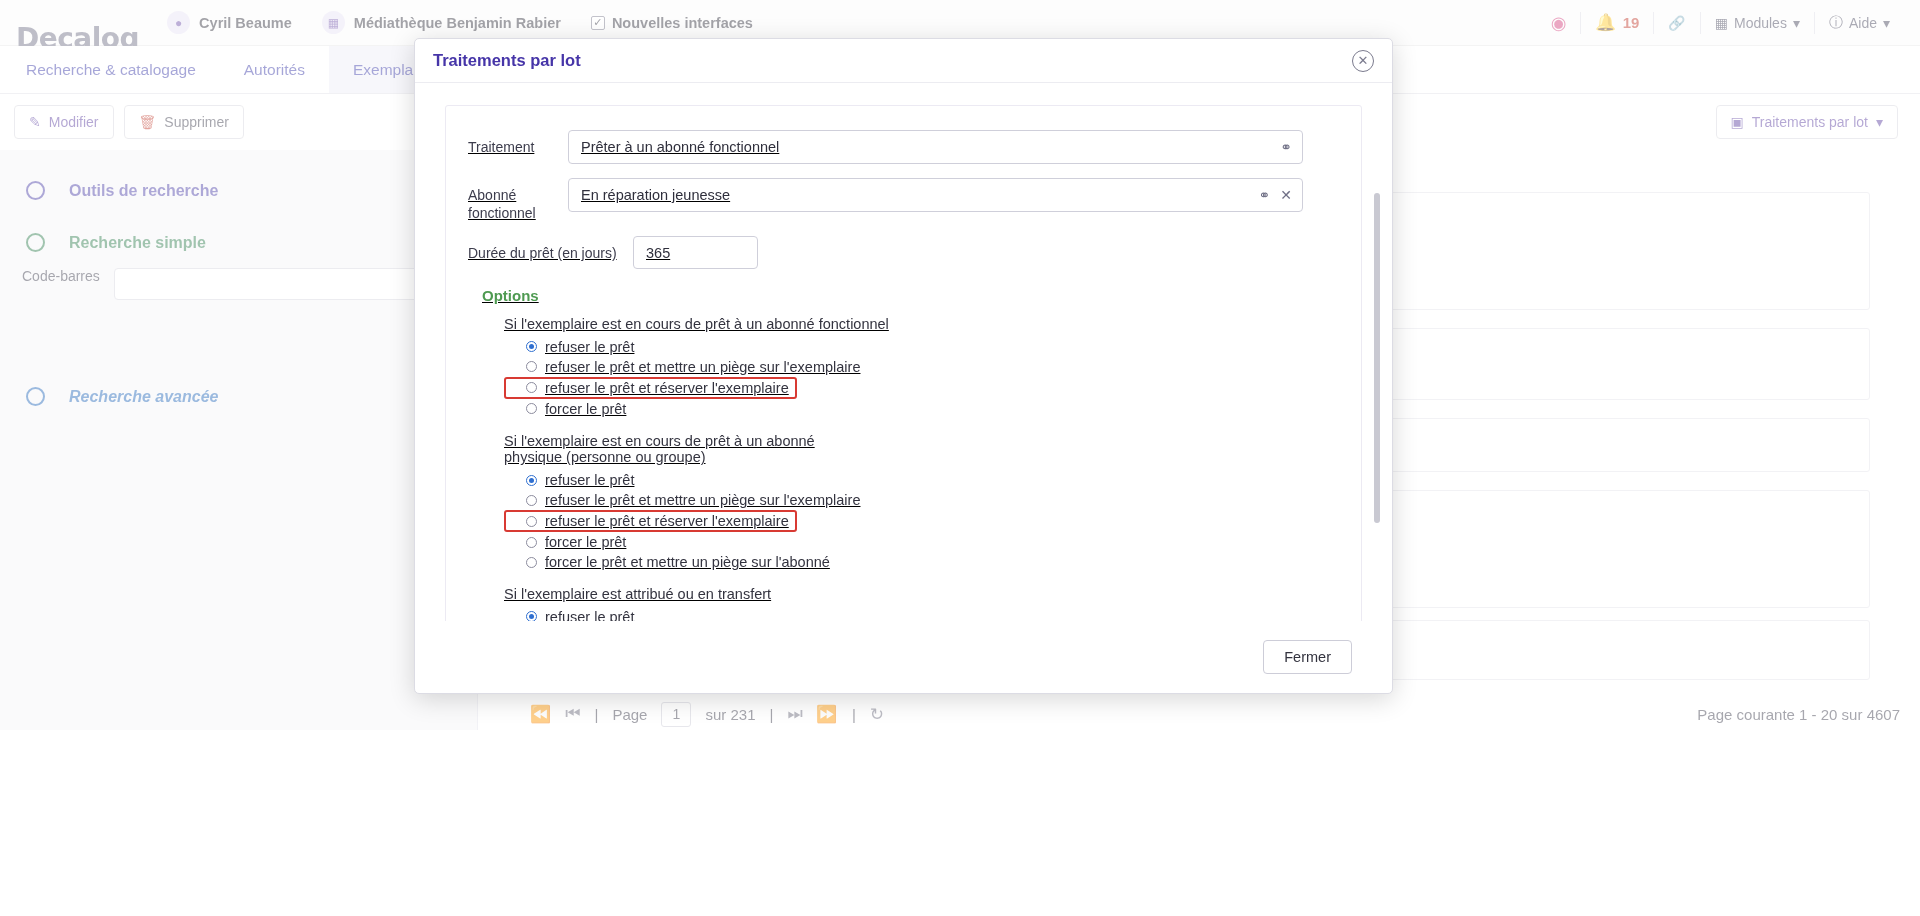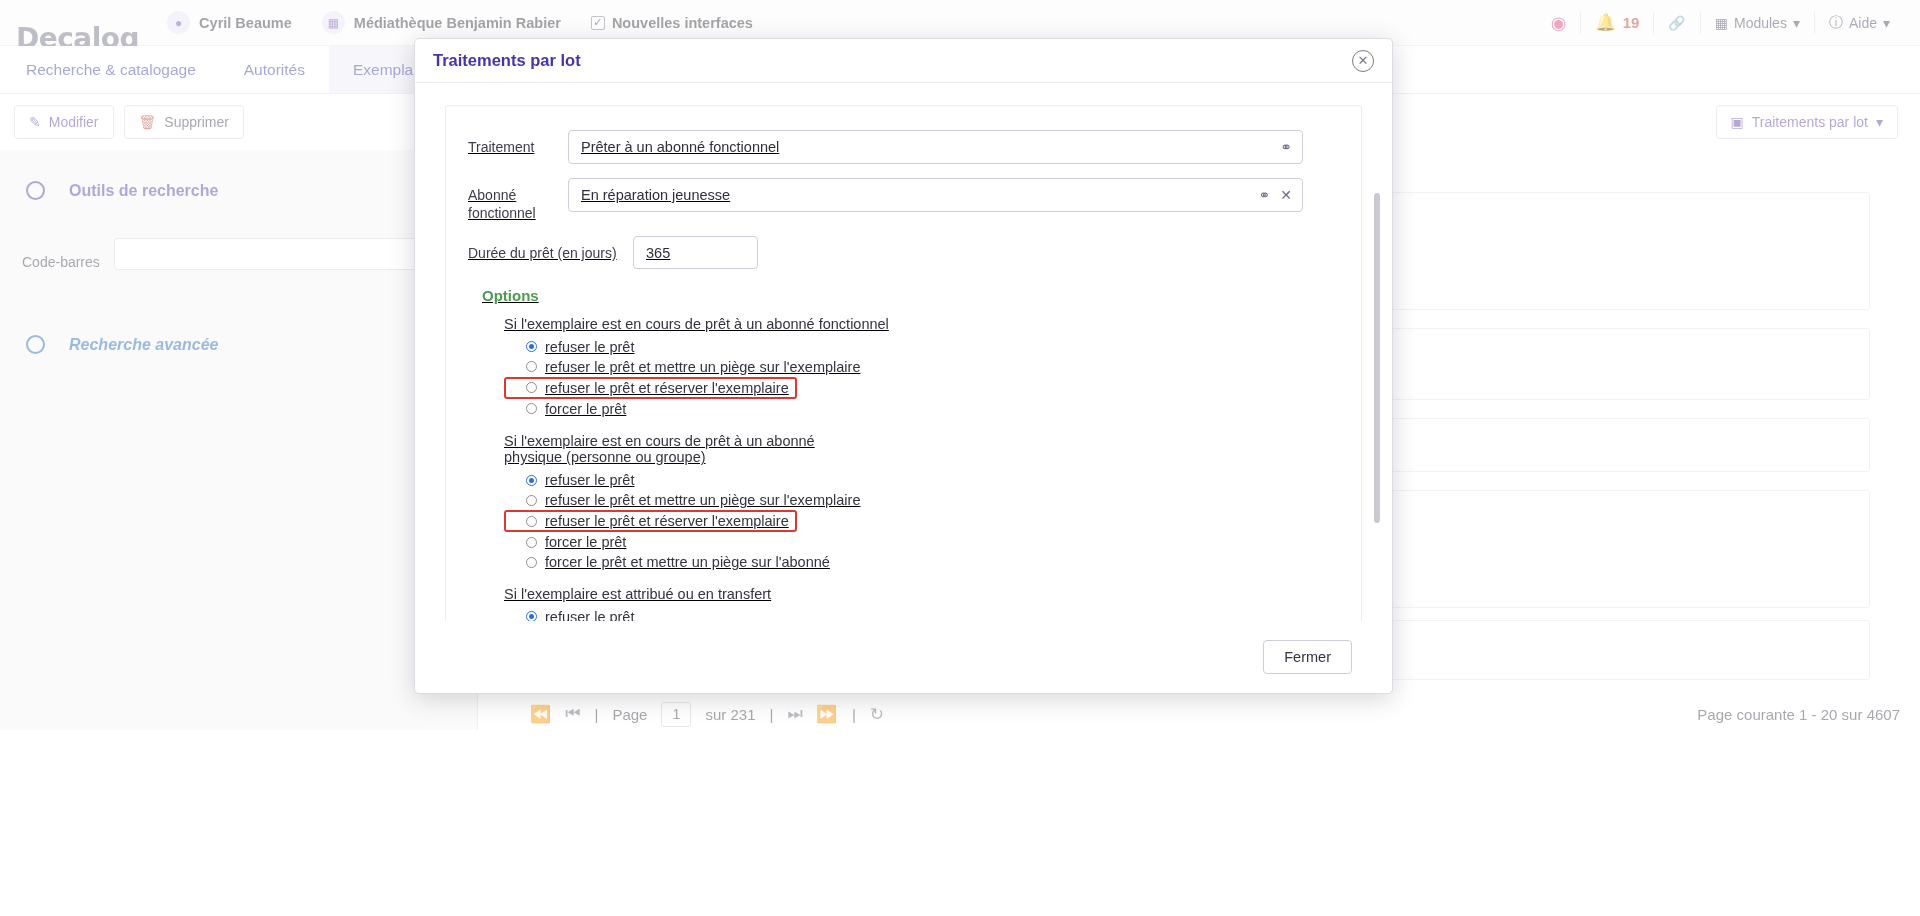--- a/index.html
+++ b/index.html
@@ -85,21 +85,21 @@
   .panel-row .ring {
     width: 19px; height: 19px; border-radius: 50%; border: 2px solid currentColor;
     display: inline-block;
   }
   .panel-row .right-ic { margin-left: auto; color: #6c6c80; font-size: 16px; }
   .c-purple { color: #4b3fa6; }
   .c-green { color: #2f7d4f; }
   .c-blue { color: #2266b8; font-style: italic; }
   .c-red { color: #b8352d; }
   .search-field-row {
-    display: flex; align-items: flex-end; height: 54px; padding: 0 22px; gap: 14px;
+    display: flex; align-items: flex-start; height: 54px; padding: 0 22px; gap: 14px;
   }
   .search-label { font-size: 14px; color: #3c3c4c; }
   .search-input {
     flex: 1; height: 32px; border: 1px solid #d4d4dd; border-radius: 4px; background: #fff;
     display: flex; align-items: center; padding: 0 10px; position: relative;
   }
   .search-input .clear { position: absolute; right: 10px; color: #8a8a9a; font-size: 14px; }
 
   
   .results { position: absolute; top: 150px; left: 1130px; width: 790px; height: 545px; background: #fff; }
@@ -268,20 +268,26 @@
 
   <div class="leftpanel">
     <div class="panel-row c-purple">
       <span class="left">
         <span class="ring"></span>
         <span>Outils de recherche</span>
       </span>
       <span class="right-ic">ⓘ</span>
     </div>
 
+    <div class="panel-row c-green">
+      <span class="left">
+        <span class="ring"></span>
+        <span>Recherche simple</span>
+      </span>
+    </div>
 
     <div class="search-field-row">
       <span class="search-label">Code-barres</span>
       <span class="search-input">
         <span></span>
         <span class="clear">✕</span>
       </span>
     </div>
 
     <div class="panel-row c-blue" style="margin-top:48px;">

